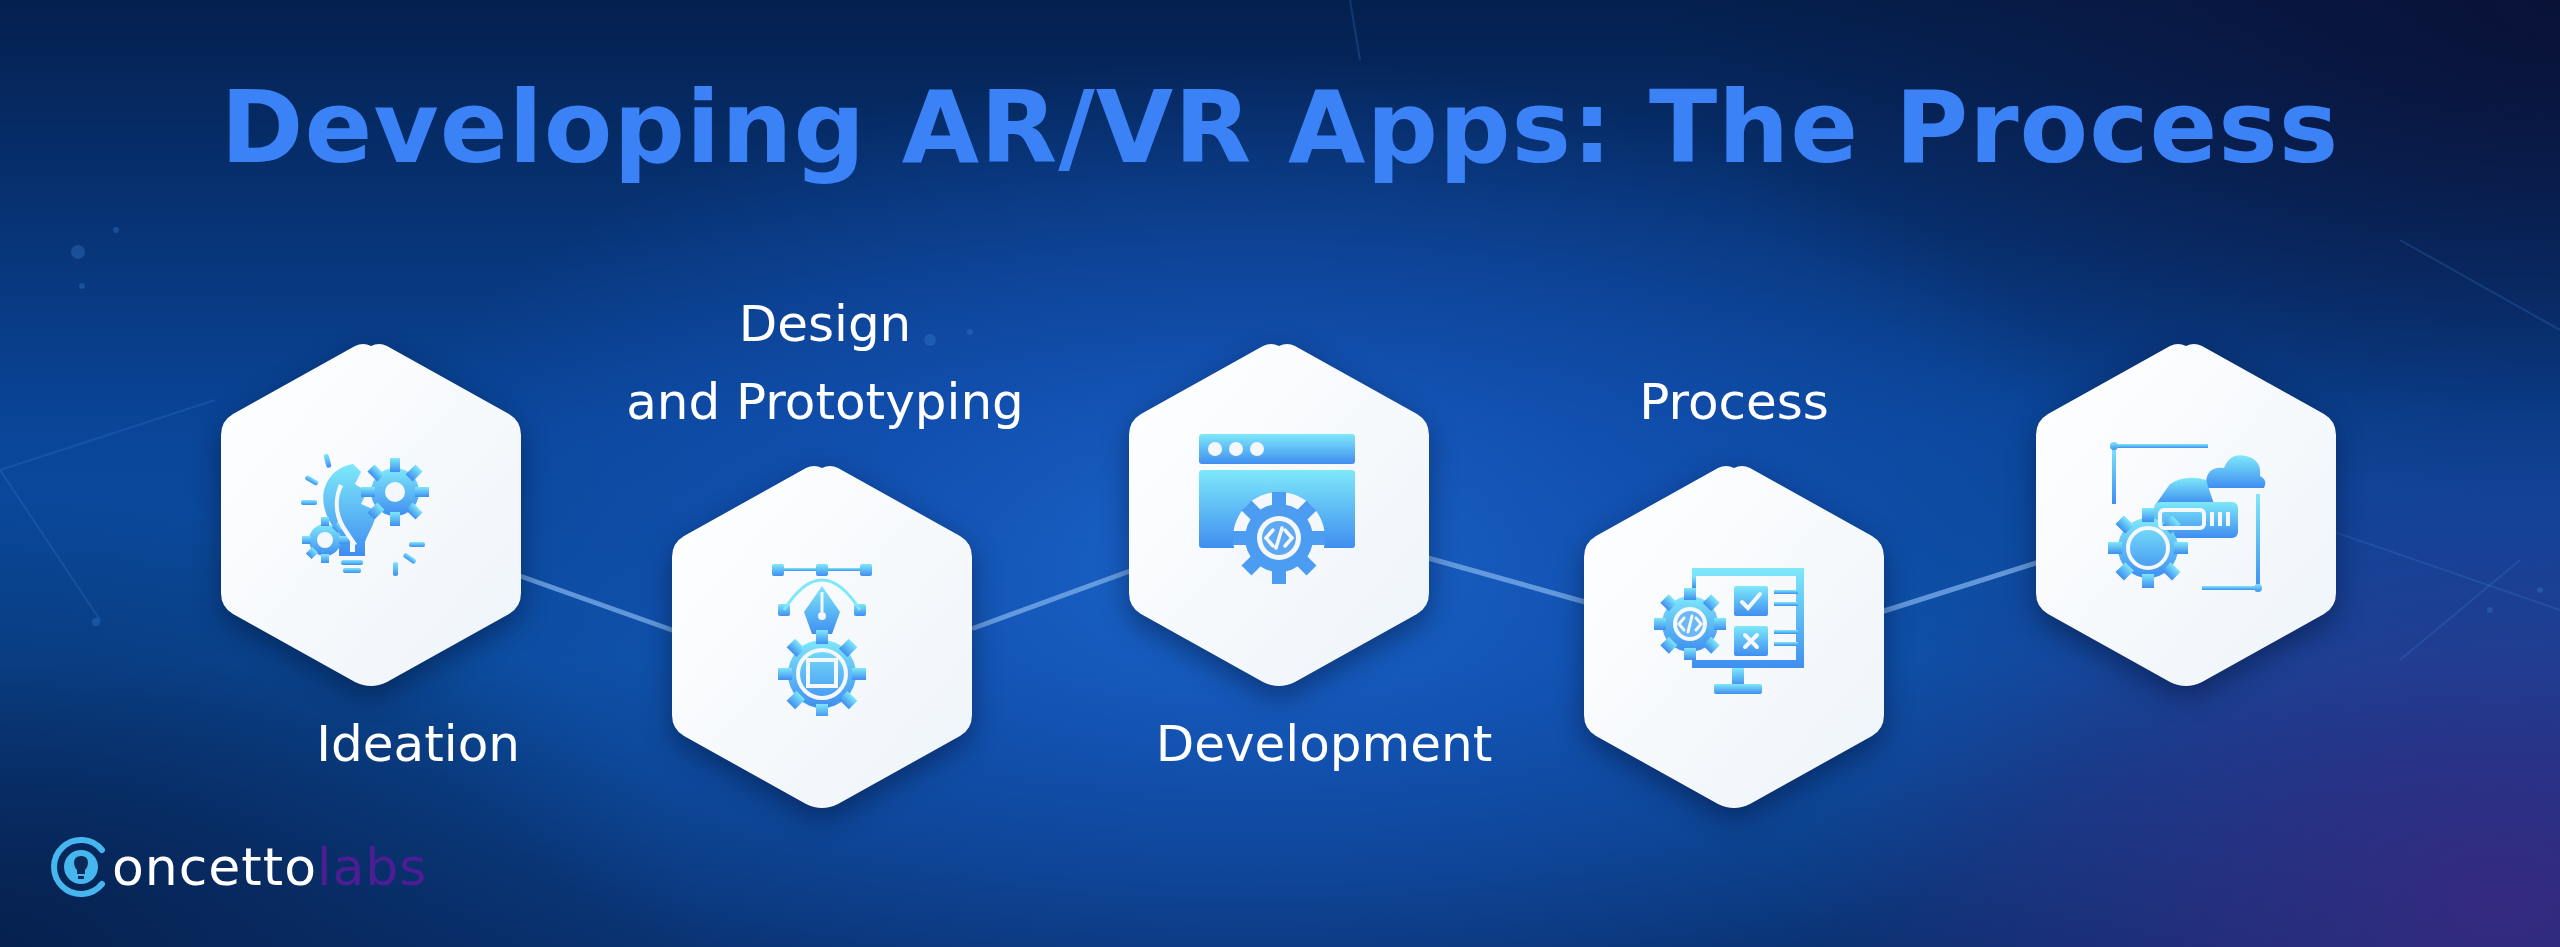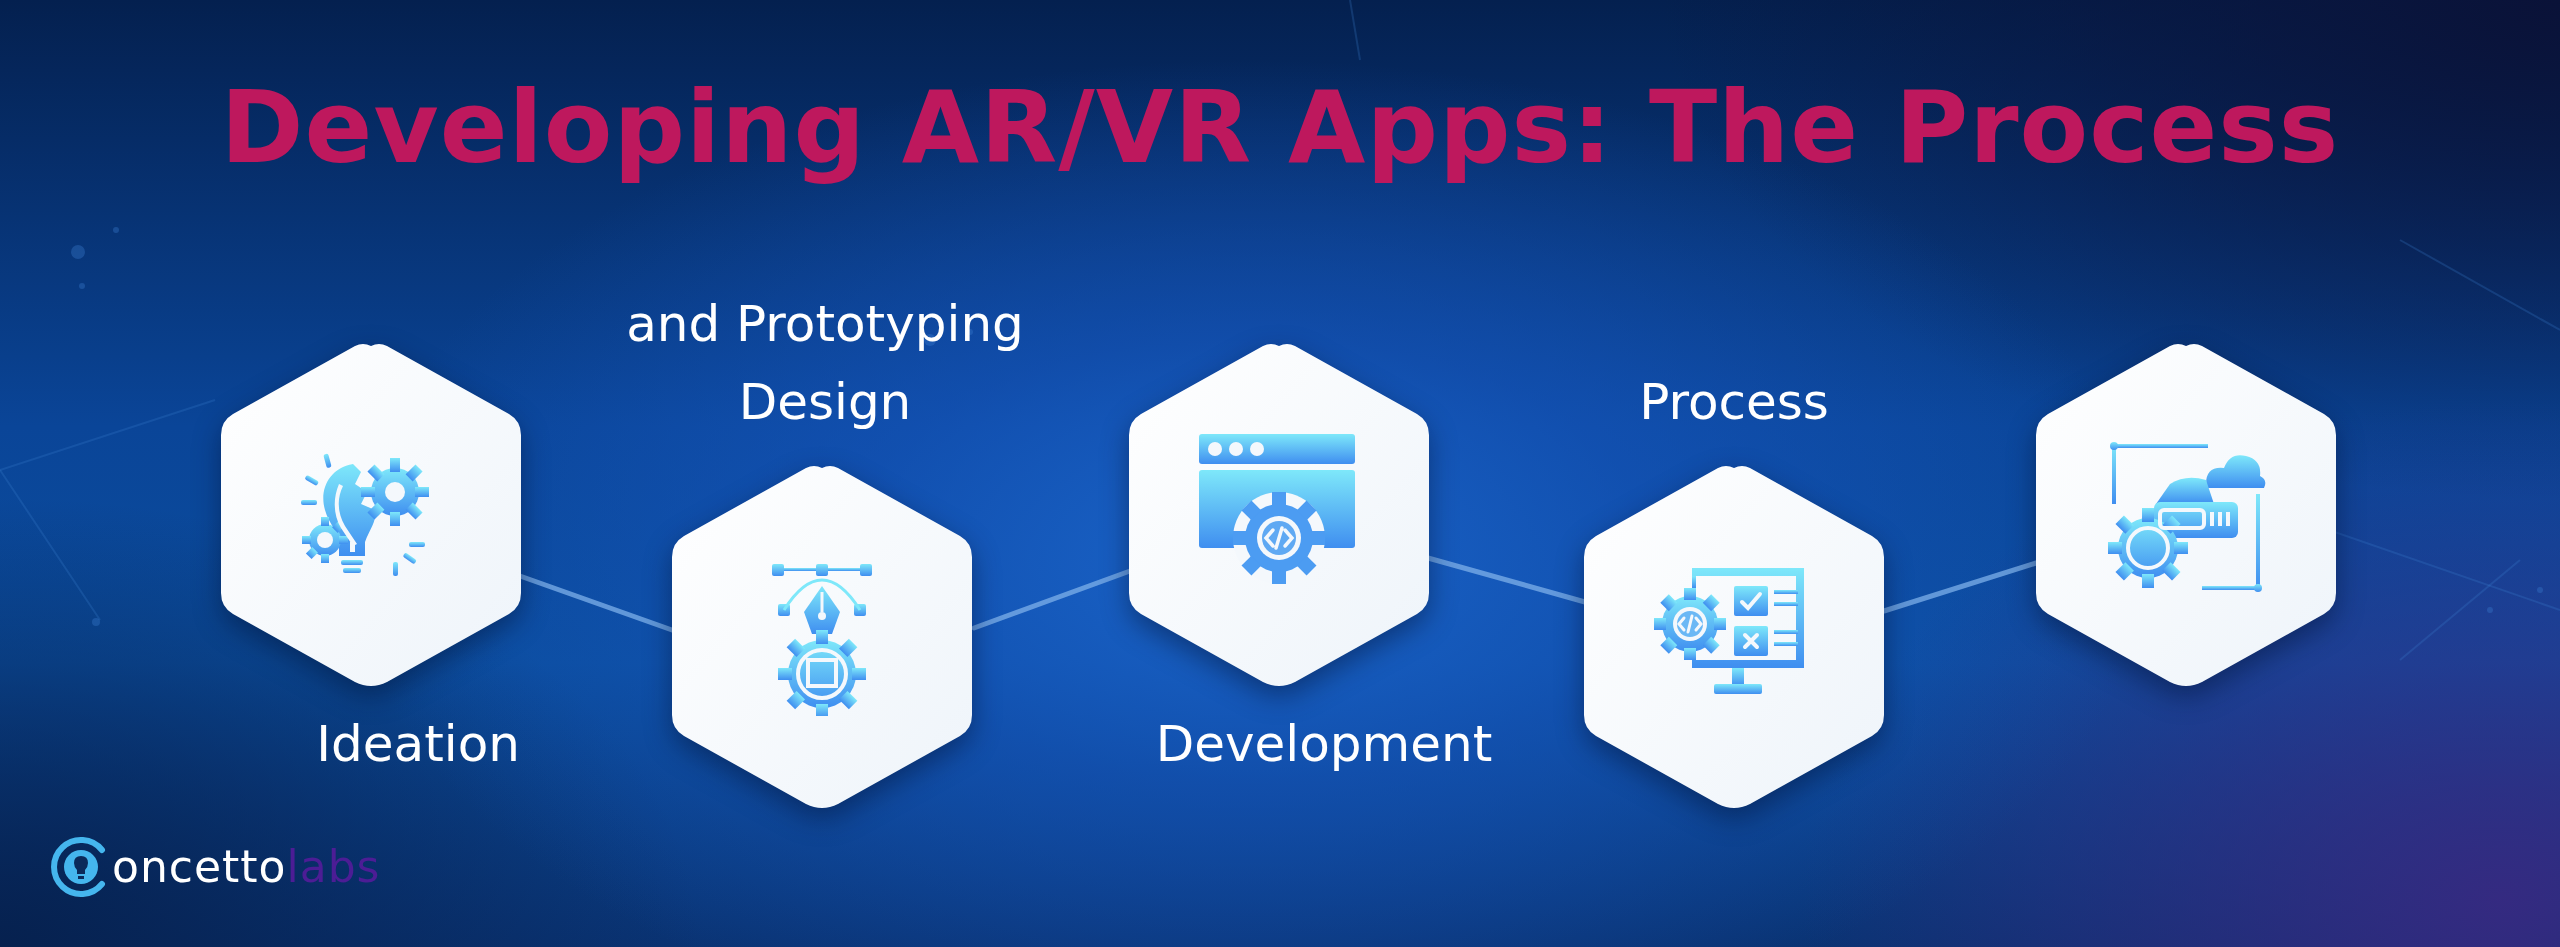--- a/index.html
+++ b/index.html
@@ -9,35 +9,35 @@
     background:
       radial-gradient(ellipse 900px 500px at 1250px 560px, #1a63c8 0%, rgba(22,86,190,0.6) 45%, rgba(14,60,150,0) 100%),
       radial-gradient(ellipse 700px 500px at 2500px 900px, rgba(60,40,130,0.85) 0%, rgba(40,40,120,0) 100%),
       radial-gradient(ellipse 900px 500px at 2560px 0px, #0a1238 0%, rgba(10,18,56,0) 100%),
       radial-gradient(ellipse 700px 450px at 0px 947px, #06214f 0%, rgba(6,33,79,0) 100%),
       linear-gradient(180deg, #04204f 0%, #0a4598 45%, #0b4d9e 70%, #0a3373 100%);
   }
   .bgdeco { position:absolute; left:0; top:0; }
   .title {
     position:absolute; left:0; width:2560px; top:68px; text-align:center;
-    color:#be185d; font-size:100px; font-weight:bold; letter-spacing:1px;
+    color:#3b82f6; font-size:100px; font-weight:bold; letter-spacing:1px;
     font-family:"DejaVu Sans", sans-serif; margin:0; line-height:1.2;
   }
   .hex {
     position:absolute; width:308px; height:348px;
     filter: drop-shadow(0 10px 14px rgba(0,10,40,0.45));
   }
   .hex svg.shape { position:absolute; left:0; top:0; }
   .hex .icon { position:absolute; left:74px; top:94px; width:160px; height:160px; }
   .label {
     position:absolute; color:#ffffff; font-size:50px; text-align:center;
     font-family:"DejaVu Sans", sans-serif; line-height:78px; white-space:nowrap;
   }
   .logo { position:absolute; left:50px; top:832px; height:70px; display:flex; align-items:center; }
-  .logo .word { font-family:"DejaVu Sans", sans-serif; font-size:44px; letter-spacing:1px; line-height:70px; }
+  .logo .word { font-family:"DejaVu Sans", sans-serif; font-size:52px; letter-spacing:1px; line-height:70px; }
   .logo .w1 { color:#ffffff; }
   .logo .w2 { color:#4c1d95; }
 </style>
 </head>
 <body>
 
 <svg class="bgdeco" width="2560" height="947">
   <g stroke="#3d7fd0" stroke-opacity="0.25" stroke-width="2" fill="none">
     <line x1="0" y1="470" x2="215" y2="400"></line>
     <line x1="0" y1="470" x2="100" y2="620"></line>
@@ -120,22 +120,22 @@
       <circle cx="104" cy="58" r="10"></circle>
       <circle cx="34" cy="106" r="8"></circle>
       <path d="M52 52 C46 64 46 78 54 92 L66 110 L62 112 L50 94 C42 80 42 64 48 50 Z"></path>
       <rect x="59" y="108" width="5" height="10"></rect>
     </g>
   </svg>
 </div>
 <div class="label" style="left:220px; top:705px; width:300px;text-align:right;">Ideation</div>
 
 <div class="label" style="left:580px; top:285px; width:490px;">
+  <div>Design</div>
   <div>and Prototyping</div>
-  <div>Design</div>
 </div>
 <div class="hex" style="left:668px; top:462px;">
   <svg class="shape" width="308" height="348" viewBox="0 0 308 348">
     <path d="M154 6 Q162 2 170 6 L292 74 Q304 81 304 95 L304 253 Q304 267 292 274 L170 342 Q162 346 154 346 Q146 346 138 342 L16 274 Q4 267 4 253 L4 95 Q4 81 16 74 L138 6 Q146 2 154 6 Z" fill="url(#hexfill)"></path>
   </svg>
   <svg class="icon" viewBox="0 0 160 160">
     <g fill="url(#ig)">
       <rect x="30" y="8" width="12" height="12" rx="2"></rect>
       <rect x="74" y="8" width="12" height="12" rx="2"></rect>
       <rect x="118" y="8" width="12" height="12" rx="2"></rect>

